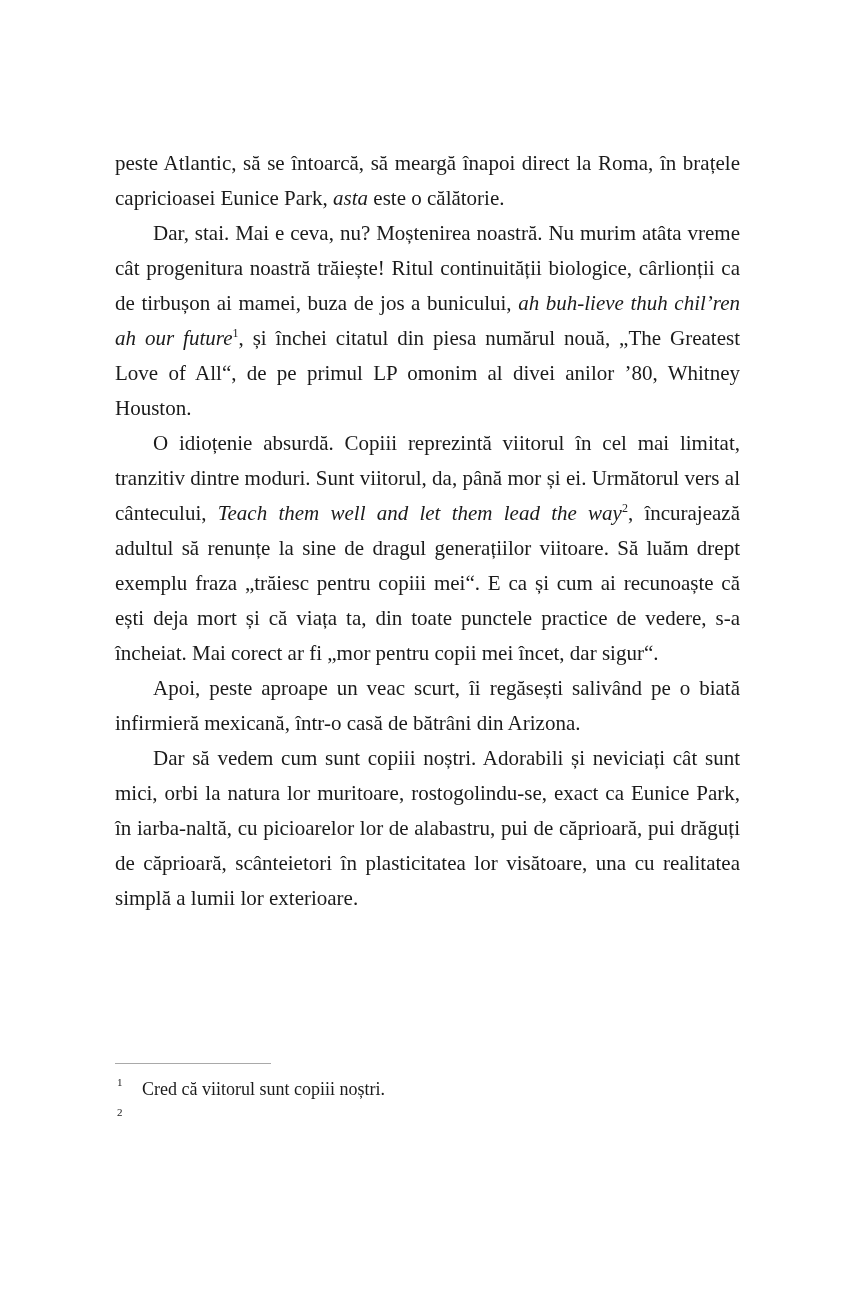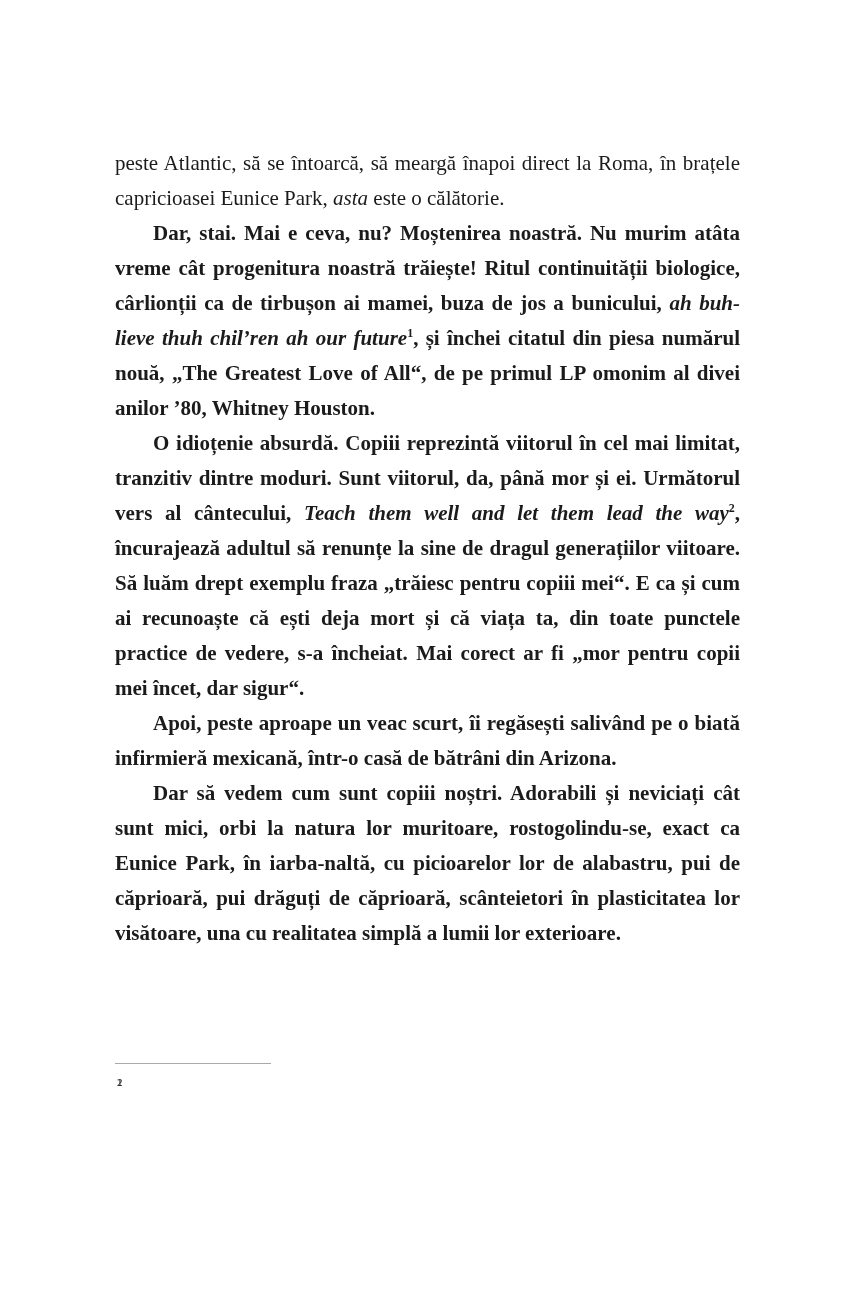--- a/index.html
+++ b/index.html
@@ -23,21 +23,20 @@
     width: 625px;
     font-size: 21px;
     line-height: 35px;
     text-align: justify;
   }
   .body-text p.para {
     margin: 0;
   }
   .body-text p.para.indent {
     text-indent: 38px;
-    font-weight: bold;
   }
   .body-text em {
     font-style: italic;
   }
   sup.fn-ref {
     font-size: 12px;
     line-height: 0;
     vertical-align: super;
   }
   .footnote-sep {
@@ -85,17 +84,17 @@
 <div class="page">
   <div class="body-text">
       <p class="para"><span>peste Atlantic, să se întoarcă, să meargă înapoi direct la Roma, în brațele capricioasei Eunice Park, </span><em>asta</em><span> este o călătorie.</span></p>
       <p class="para indent"><span>Dar, stai. Mai e ceva, nu? Moștenirea noastră. Nu murim atâta vreme cât progenitura noastră trăiește! Ritul continuității biologice, cârlionții ca de tirbușon ai mamei, buza de jos a bunicului, </span><em>ah buh-lieve thuh chil’ren ah our future</em><sup class="fn-ref">1</sup><span>, și închei citatul din piesa numărul nouă, „The Greatest Love of All“, de pe primul LP omonim al divei anilor ’80, Whitney Houston.</span></p>
       <p class="para indent"><span>O idioțenie absurdă. Copiii reprezintă viitorul în cel mai limitat, tranzitiv dintre moduri. Sunt viitorul, da, până mor și ei. Următorul vers al cântecului, </span><em>Teach them well and let them lead the way</em><sup class="fn-ref">2</sup><span>, încurajează adultul să renunțe la sine de dragul generațiilor viitoare. Să luăm drept exemplu fraza „trăiesc pentru copiii mei“. E ca și cum ai recunoaște că ești deja mort și că viața ta, din toate punctele practice de vedere, s-a încheiat. Mai corect ar fi „mor pentru copii mei încet, dar sigur“.</span></p>
       <p class="para indent"><span>Apoi, peste aproape un veac scurt, îi regăsești salivând pe o biată infirmieră mexicană, într-o casă de bătrâni din Arizona.</span></p>
       <p class="para indent"><span>Dar să vedem cum sunt copiii noștri. Adorabili și neviciați cât sunt mici, orbi la natura lor muritoare, rostogolindu-se, exact ca Eunice Park, în iarba-naltă, cu picioarelor lor de alabastru, pui de căprioară, pui drăguți de căprioară, scânteietori în plasticitatea lor visătoare, una cu realitatea simplă a lumii lor exterioare.</span></p>
     </div>
   <div class="footnote-sep"></div>
   <div class="footnotes">
-      <p class="footnote"><span class="fn-marker">1</span></p>
+      <p class="footnote"><span class="fn-marker">1</span><span>Cred că viitorul sunt copiii noștri.</span></p>
       <p class="footnote"><span class="fn-marker">2</span></p>
     </div>
   <div class="page-number">6</div>
 </div>
 
 </body></html>

